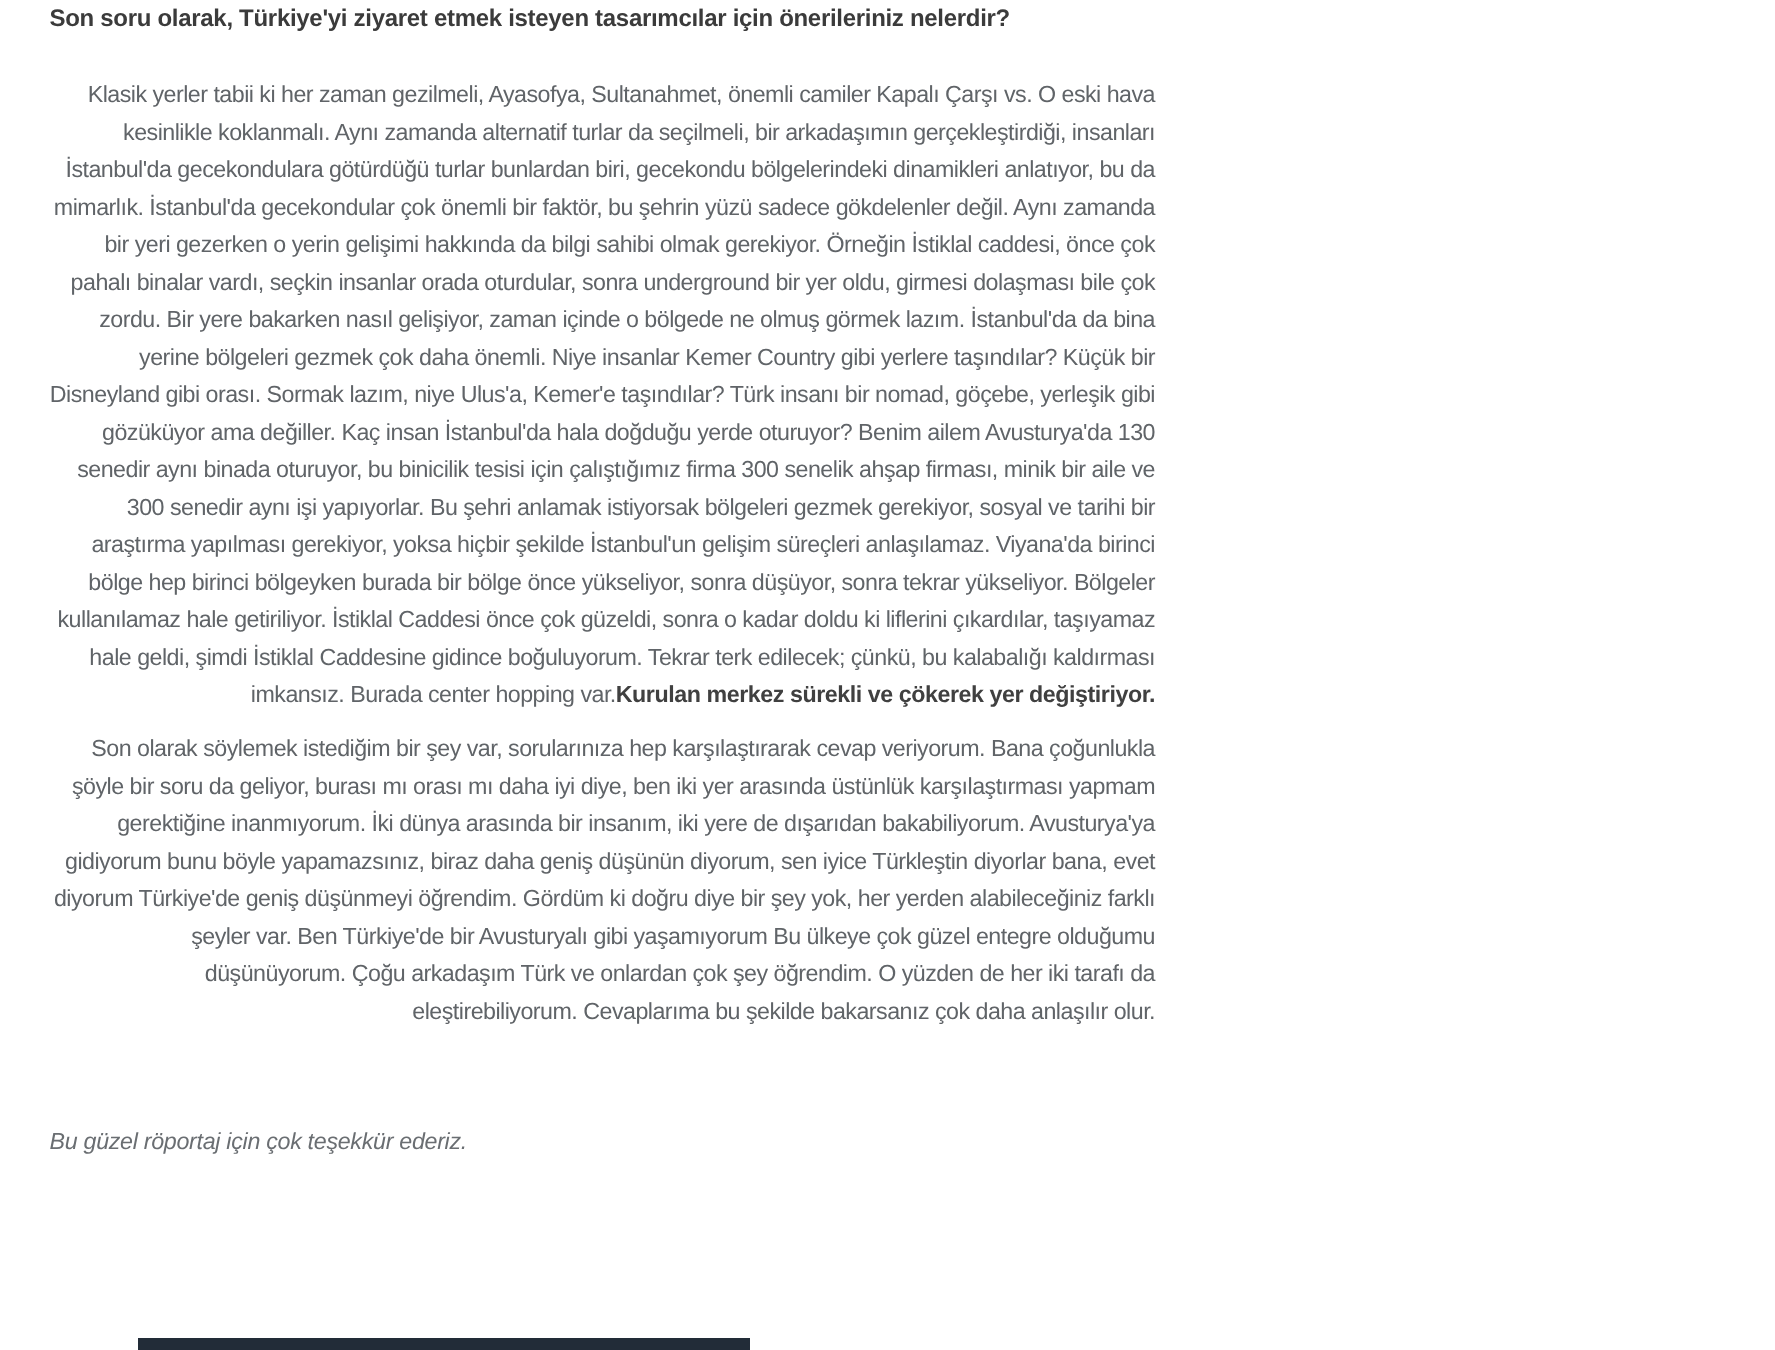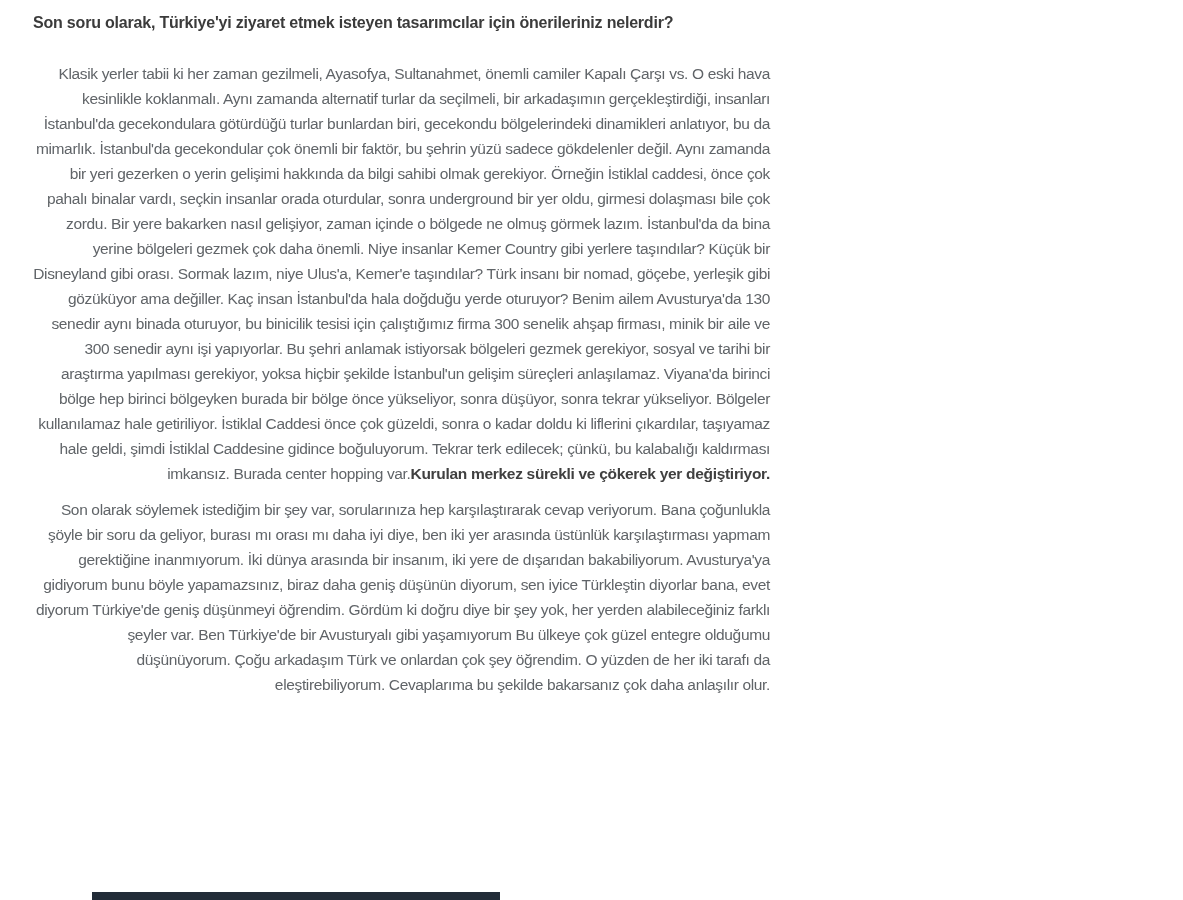--- a/index.html
+++ b/index.html
@@ -18,21 +18,21 @@
   body {
     width: 1183px;
     height: 900px;
     position: relative;
     overflow: hidden;
     font-family: "Liberation Sans", sans-serif;
   }
   .article {
     position: absolute;
     left: 33px;
-    top: 12px;
+    top: 2px;
     width: 737px;
   }
   .question {
     margin: 0;
     font-size: 16px;
     font-weight: 700;
     line-height: 22px;
     letter-spacing: -0.2px;
     color: var(--heading);
   }
@@ -71,15 +71,16 @@
 </head>
 <body>
 
 <div class="article">
   <h1 class="question">Son soru olarak, Türkiye'yi ziyaret etmek isteyen tasarımcılar için önerileriniz nelerdir?</h1>
 
   <p class="para para-first"><span>Klasik yerler tabii ki her zaman gezilmeli, Ayasofya, Sultanahmet, önemli camiler Kapalı Çarşı vs. O eski hava kesinlikle koklanmalı. Aynı zamanda alternatif turlar da seçilmeli, bir arkadaşımın gerçekleştirdiği, insanları İstanbul'da gecekondulara götürdüğü turlar bunlardan biri, gecekondu bölgelerindeki dinamikleri anlatıyor, bu da mimarlık. İstanbul'da gecekondular çok önemli bir faktör, bu şehrin yüzü sadece gökdelenler değil. Aynı zamanda bir yeri gezerken o yerin gelişimi hakkında da bilgi sahibi olmak gerekiyor. Örneğin İstiklal caddesi, önce çok pahalı binalar vardı, seçkin insanlar orada oturdular, sonra underground bir yer oldu, girmesi dolaşması bile çok zordu. Bir yere bakarken nasıl gelişiyor, zaman içinde o bölgede ne olmuş görmek lazım. İstanbul'da da bina yerine bölgeleri gezmek çok daha önemli. Niye insanlar Kemer Country gibi yerlere taşındılar? Küçük bir Disneyland gibi orası. Sormak lazım, niye Ulus'a, Kemer'e taşındılar? Türk insanı bir nomad, göçebe, yerleşik gibi gözüküyor ama değiller. Kaç insan İstanbul'da hala doğduğu yerde oturuyor? Benim ailem  Avusturya'da 130 senedir aynı binada oturuyor, bu binicilik tesisi için çalıştığımız firma 300 senelik ahşap firması, minik bir aile ve 300 senedir aynı işi yapıyorlar. Bu şehri anlamak istiyorsak bölgeleri gezmek gerekiyor, sosyal ve tarihi bir araştırma yapılması gerekiyor, yoksa hiçbir şekilde İstanbul'un gelişim süreçleri anlaşılamaz. Viyana'da birinci bölge hep birinci bölgeyken burada bir bölge önce yükseliyor, sonra düşüyor, sonra tekrar yükseliyor. Bölgeler kullanılamaz hale getiriliyor. İstiklal Caddesi önce çok güzeldi, sonra o kadar doldu ki liflerini çıkardılar, taşıyamaz hale geldi, şimdi İstiklal Caddesine gidince boğuluyorum. Tekrar terk edilecek; çünkü, bu kalabalığı kaldırması imkansız. Burada center hopping var.</span><b>Kurulan merkez sürekli ve çökerek yer değiştiriyor.</b></p>
 
   <p class="para para-second">Son olarak söylemek istediğim bir şey var, sorularınıza  hep karşılaştırarak cevap veriyorum. Bana çoğunlukla şöyle bir soru da geliyor, burası mı orası mı daha iyi diye, ben iki yer arasında üstünlük karşılaştırması yapmam gerektiğine inanmıyorum. İki dünya arasında bir insanım, iki yere de dışarıdan bakabiliyorum. Avusturya'ya gidiyorum bunu böyle yapamazsınız, biraz daha geniş düşünün diyorum, sen iyice Türkleştin diyorlar bana, evet diyorum Türkiye'de geniş düşünmeyi öğrendim. Gördüm ki doğru diye bir şey yok, her yerden alabileceğiniz farklı şeyler var. Ben Türkiye'de bir Avusturyalı gibi yaşamıyorum Bu ülkeye  çok güzel entegre olduğumu düşünüyorum. Çoğu arkadaşım Türk ve onlardan çok şey öğrendim. O yüzden de her iki tarafı da eleştirebiliyorum. Cevaplarıma bu şekilde bakarsanız çok daha anlaşılır olur.</p>
 
+  <p class="closing">Bu güzel röportaj için çok teşekkür ederiz.</p>
 </div>
 
 <div class="bottom-bar"></div>
 
 </body></html>

